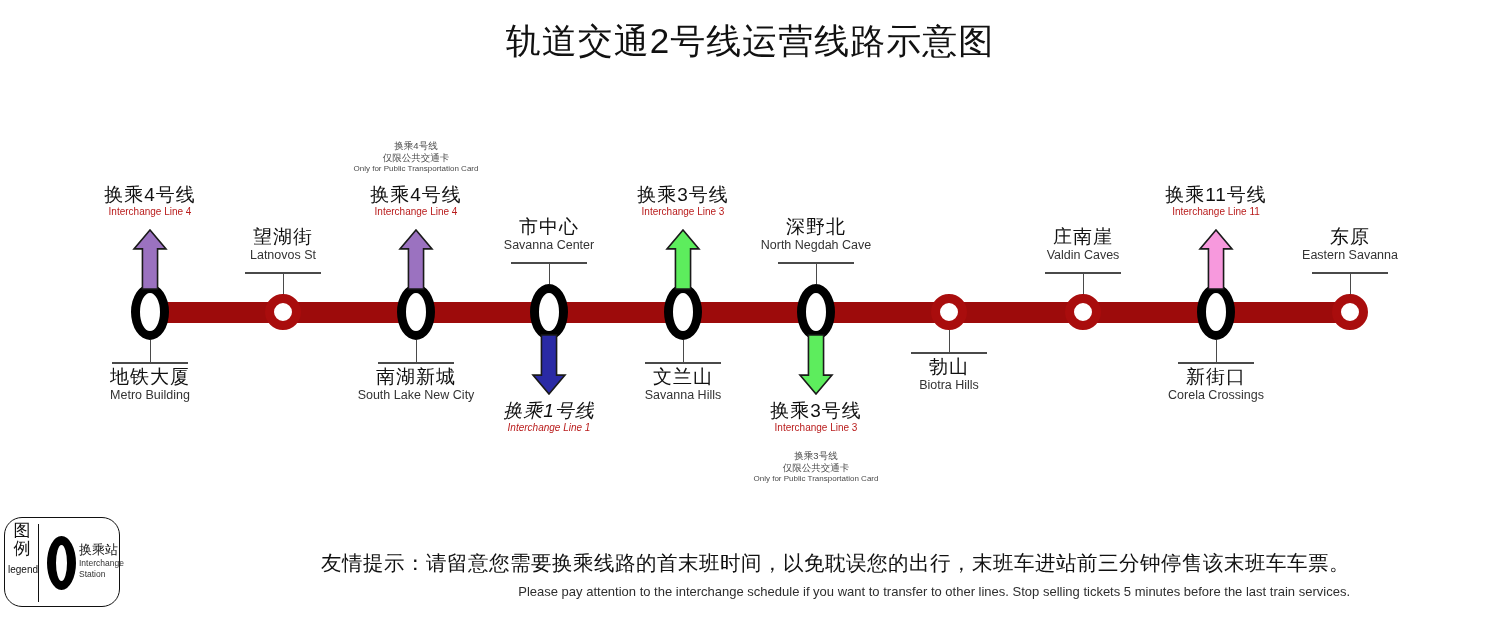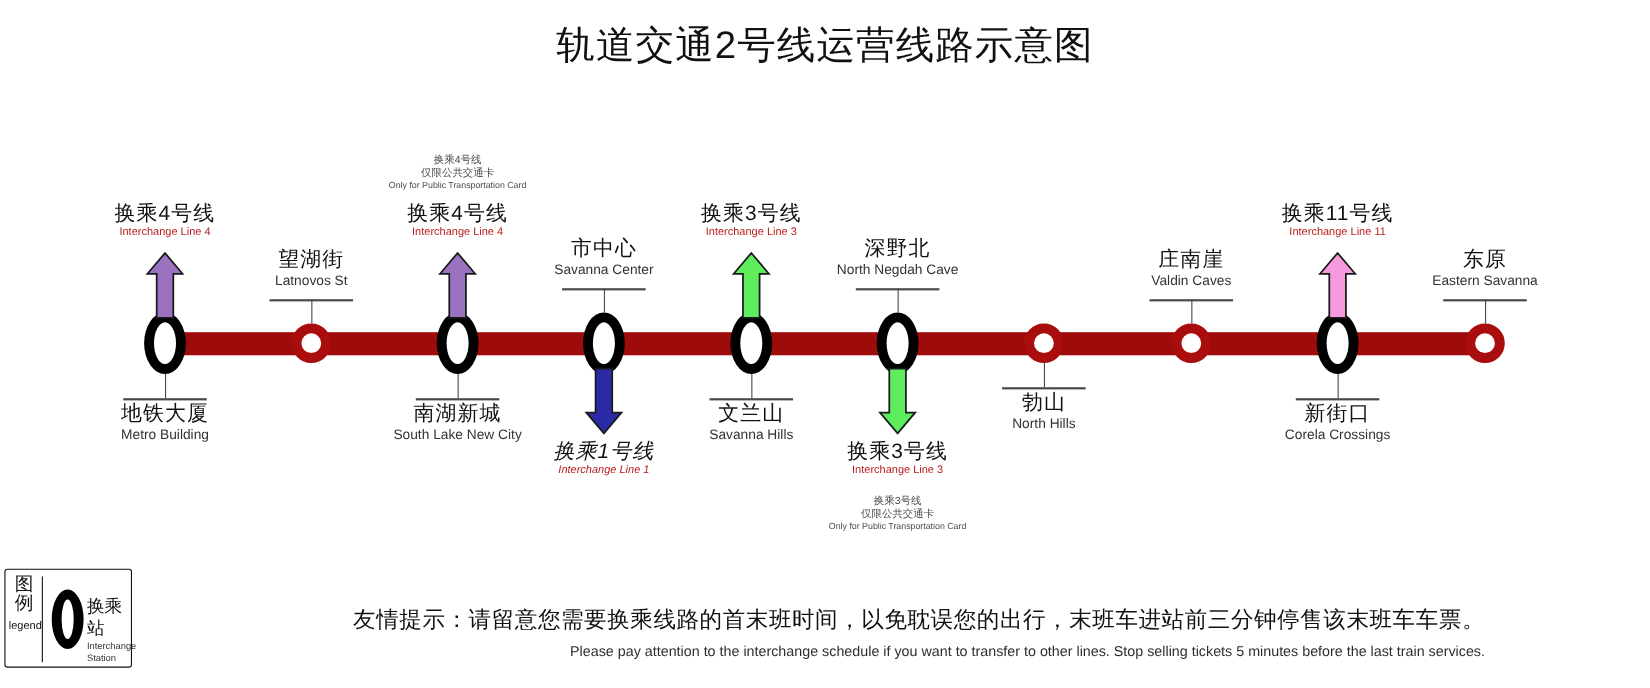--- a/index.html
+++ b/index.html
@@ -65,36 +65,36 @@
   .note-small{
     position:absolute;text-align:center;white-space:nowrap;line-height:1.25;
     color:#4b4b4b;
   }
   .note-cn{font-size:9.5px;}
   .note-en{font-size:8px;}
 
   
   .legend{
     position:absolute;left:4px;top:517px;width:116px;height:90px;
-    border:1.6px solid #111;border-radius:3px;background:#fff;
+    border:1.6px solid #111;border-radius:18px;background:#fff;
     box-sizing:border-box;
   }
   .legend-word{
     position:absolute;left:3px;top:4px;width:28px;text-align:center;
     font-size:17px;line-height:1.05;color:#111;
   }
   .legend-word .en{font-size:10px;display:block;margin-top:7px;}
   .legend-div{position:absolute;left:33px;top:6px;width:1.4px;height:78px;background:#111;}
   .legend-icon{
     position:absolute;left:42px;top:18px;
     width:29px;height:54px;border-radius:14.5px/27px;
     background:#fff;border:9px solid #000;box-sizing:border-box;
   }
   .legend-txt{position:absolute;left:74px;top:24px;line-height:1.25;}
-  .legend-txt .cn{font-size:16px;color:#111;display:block;}
+  .legend-txt .cn{font-size:13px;color:#111;display:block;}
   .legend-txt .en{font-size:8.5px;color:#333;display:block;}
 
   
   .notice{position:absolute;left:150px;top:549px;width:1200px;text-align:right;}
   .notice-cn{font-size:20.5px;color:#111;letter-spacing:0.5px;white-space:nowrap;}
   .notice-en{font-size:13px;color:#2e2e2e;margin-top:7px;white-space:nowrap;}
 </style>
 </head>
 <body>
 
@@ -213,21 +213,21 @@
           <div class="note-cn">仅限公共交通卡</div>
           <div class="note-en">Only for Public Transportation Card</div>
         </div>
       </div>
       <div class="station" style="left: 949px;">
         <div class="plain-marker"></div>
         <div class="leader leader-v" style="top: 18px; height: 22px;"></div>
         <div class="leader leader-h" style="width: 76px; left: -38px; top: 40px;"></div>
         <div class="stn-label" style="width: 220px; left: -110px; top: 44px;">
           <div class="stn-cn">勃山</div>
-          <div class="stn-en">North Hills</div>
+          <div class="stn-en">Biotra Hills</div>
         </div>
       </div>
       <div class="station" style="left: 1083px;">
         <div class="plain-marker"></div>
         <div class="leader leader-v" style="top: -40px; height: 22px;"></div>
         <div class="leader leader-h" style="width: 76px; left: -38px; top: -40px;"></div>
         <div class="stn-label" style="width: 220px; left: -110px; top: -86px;">
           <div class="stn-cn">庄南崖</div>
           <div class="stn-en">Valdin Caves</div>
         </div>

